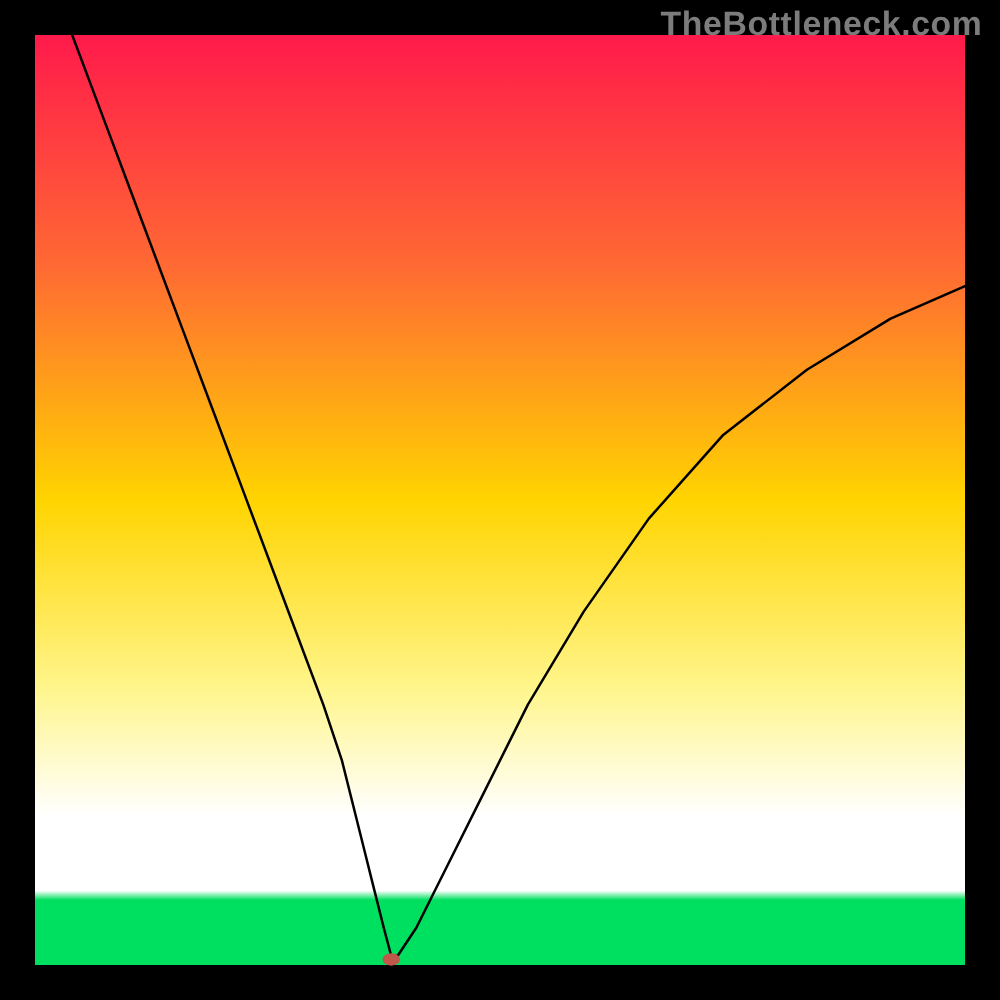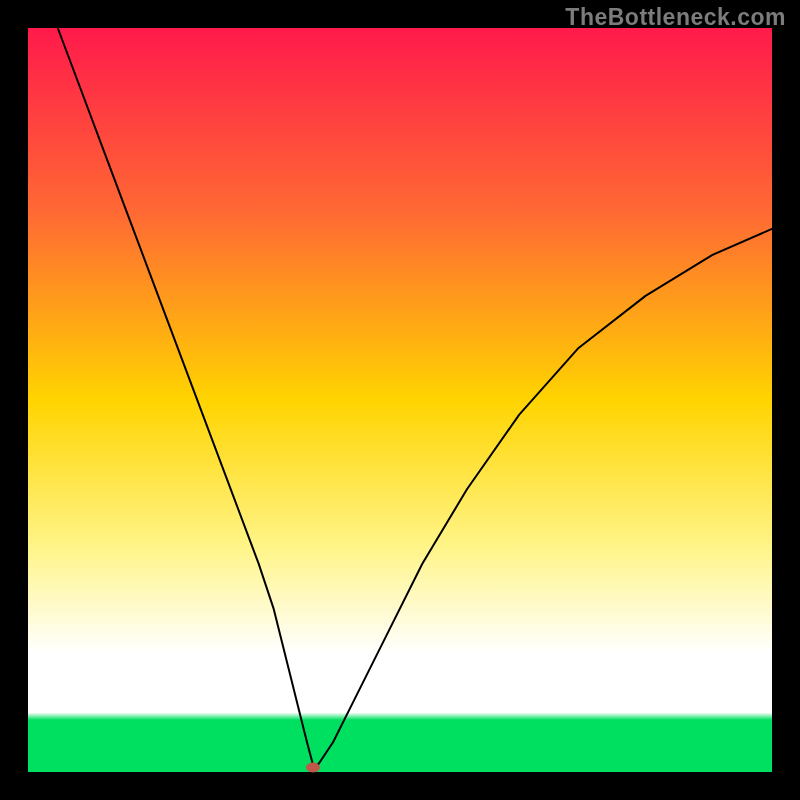--- a/index.html
+++ b/index.html
@@ -17,21 +17,21 @@
     left: 0;
     width: 800px;
     height: 800px;
     box-sizing: border-box;
   }
   .watermark {
     position: absolute;
     top: 4px;
     right: 14px;
     font-family: Arial, Helvetica, sans-serif;
-    font-size: 23px;
+    font-size: 27px;
     font-weight: 600;
     color: #7c7c7c;
     letter-spacing: 0.5px;
   }
   svg { display: block; }
 </style>
 </head>
 <body>
 
 <div class="frame">

